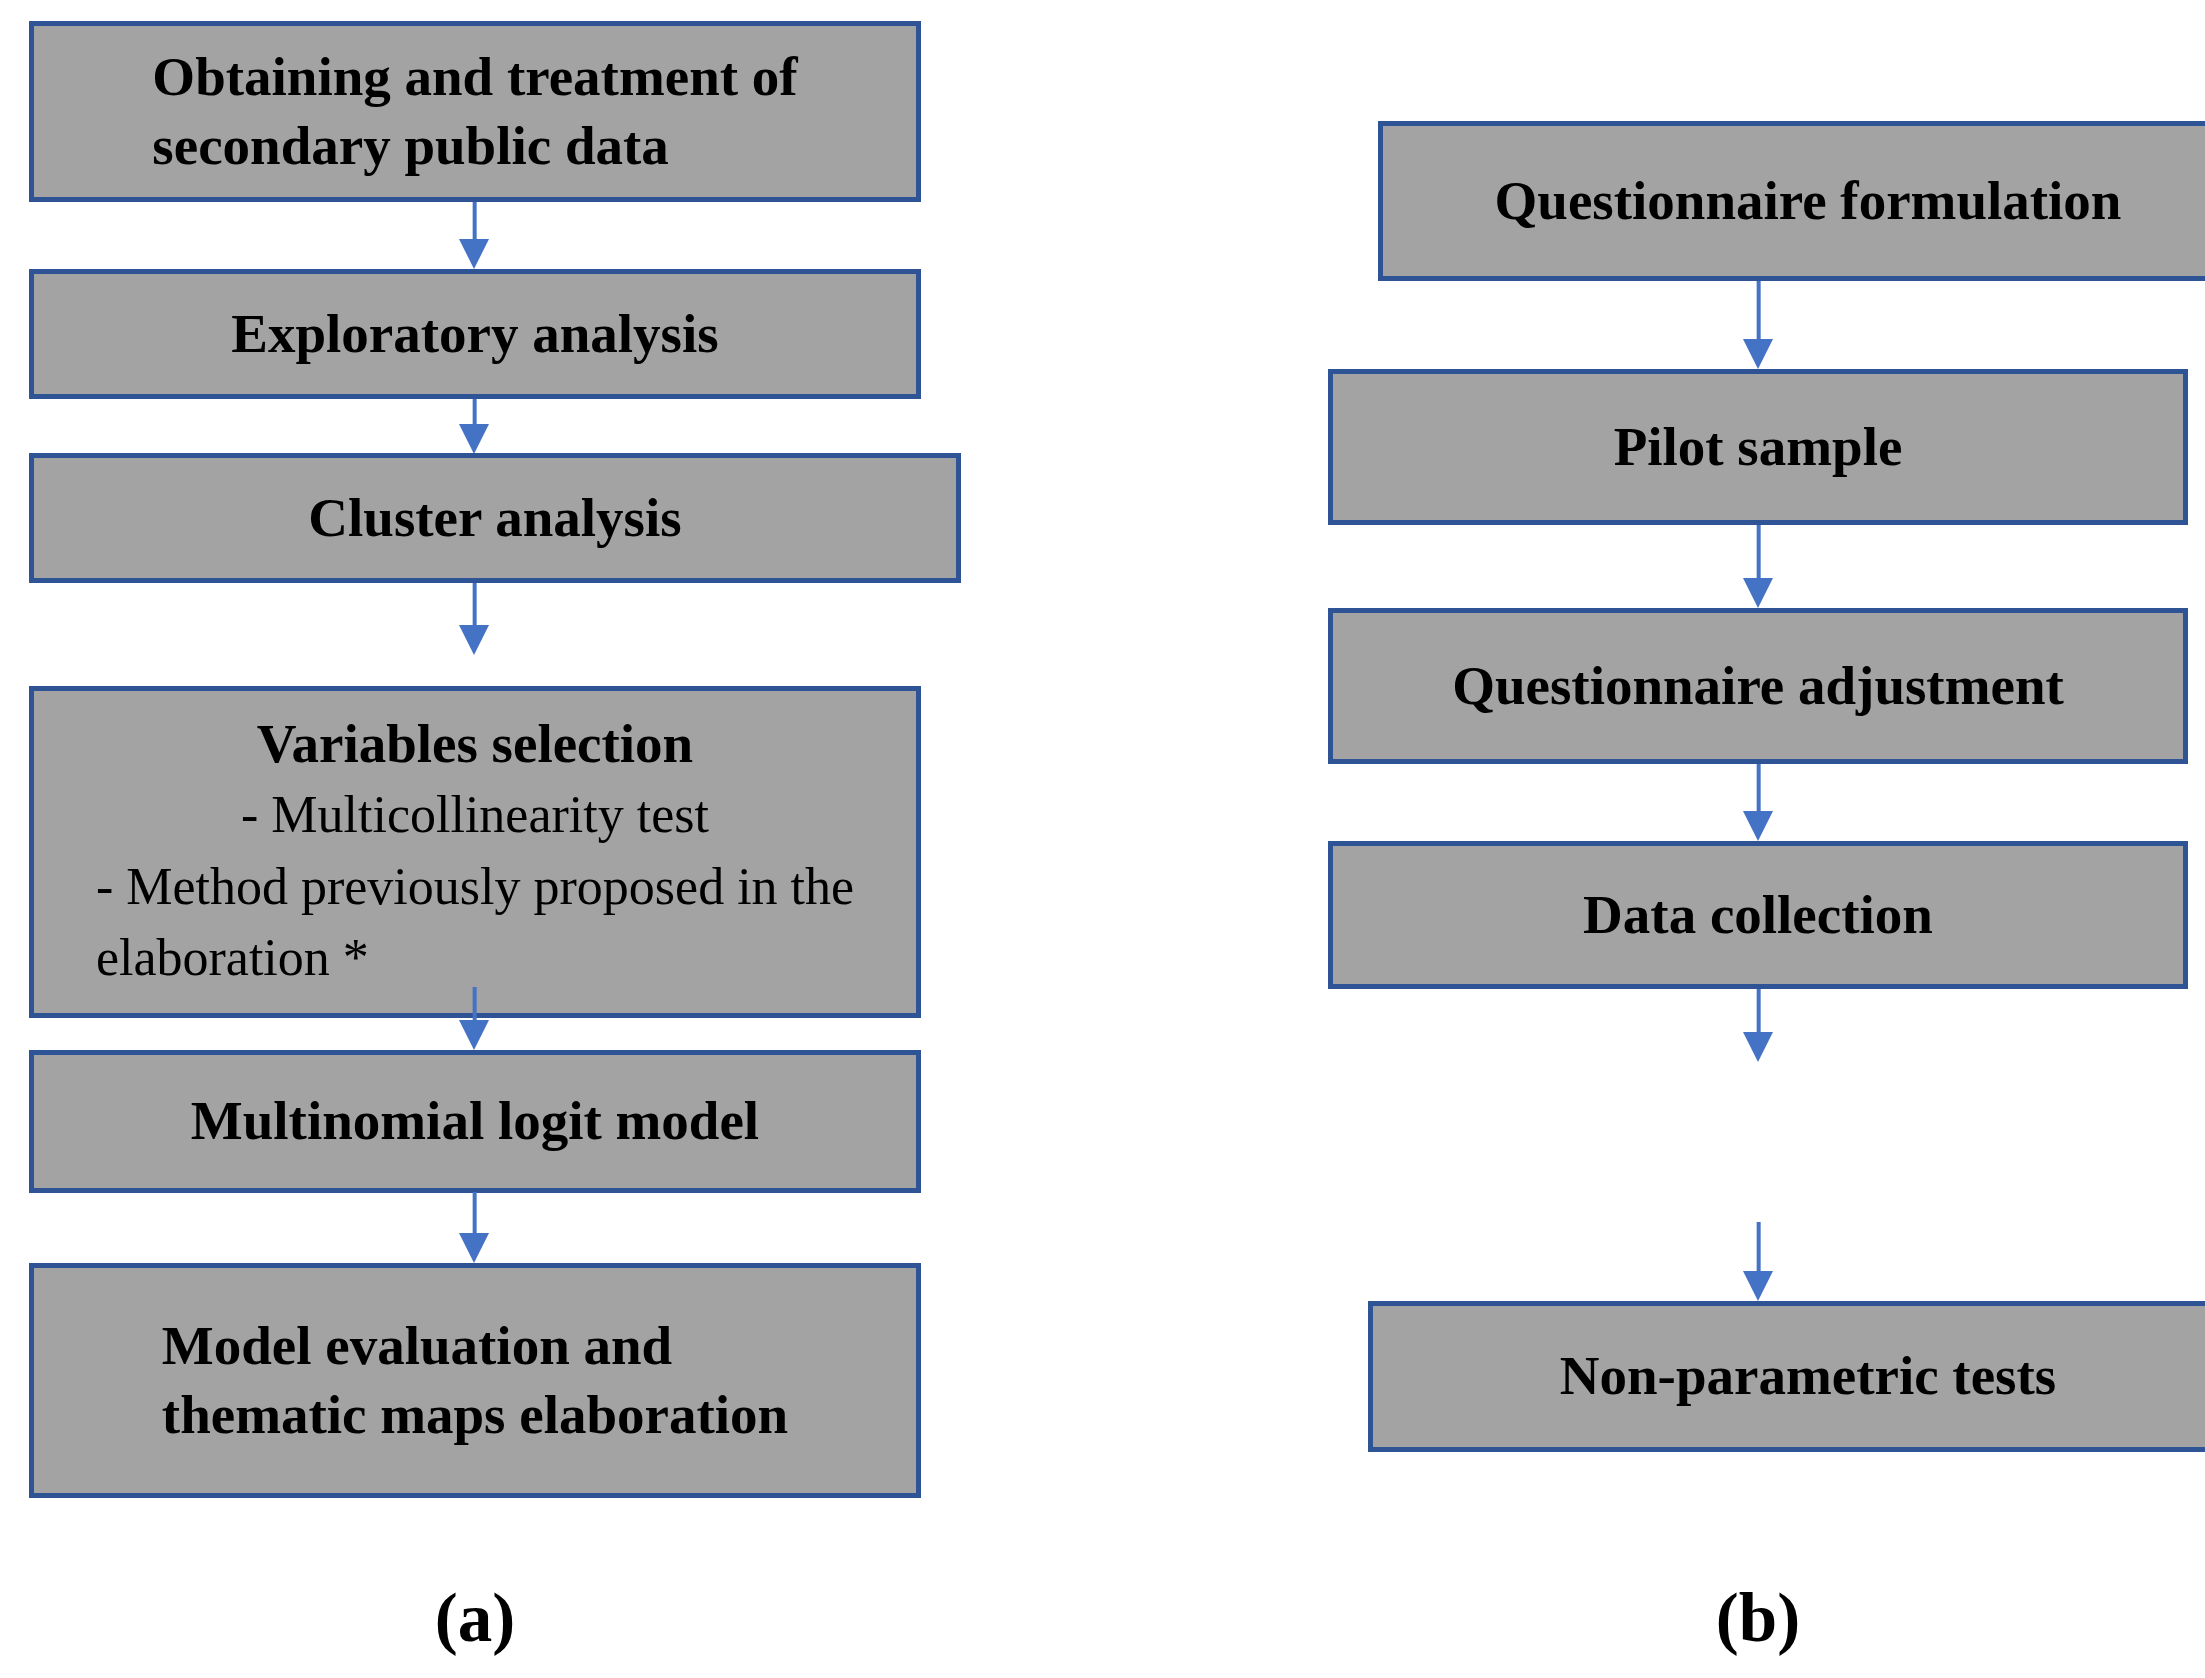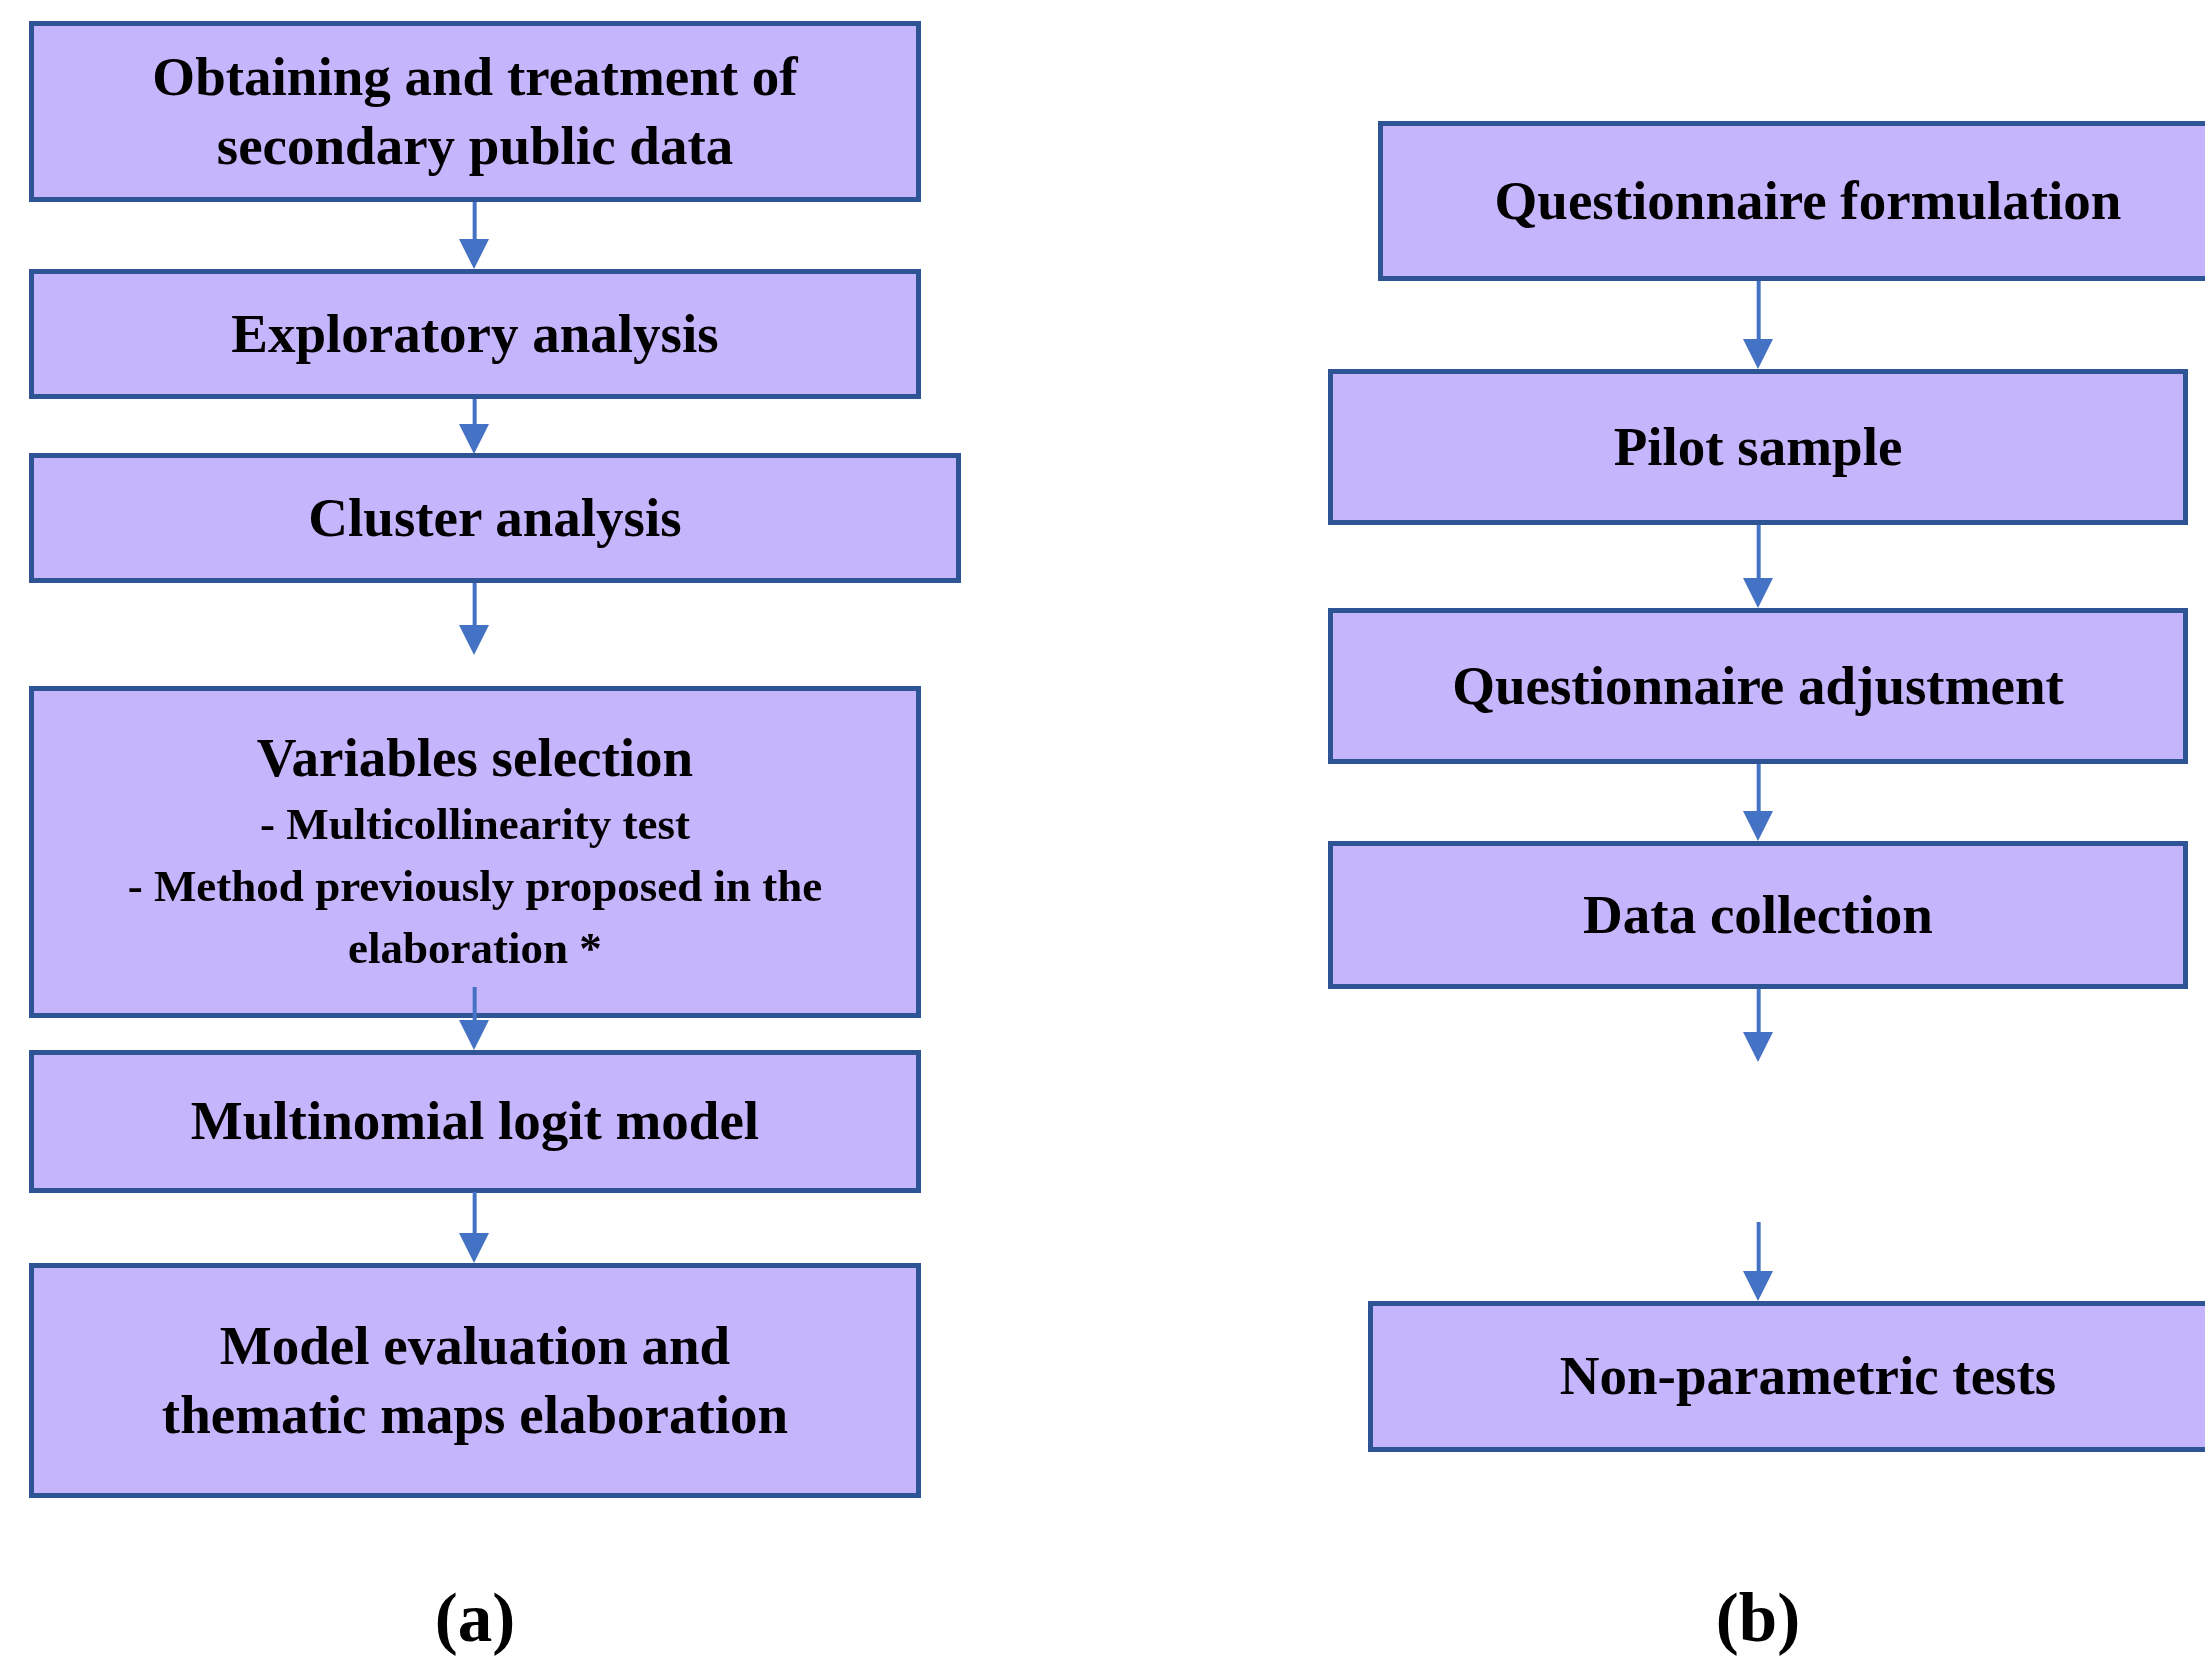--- a/index.html
+++ b/index.html
@@ -12,38 +12,37 @@
     width: 2205px;
     height: 1679px;
     background: var(--background, #ffffff);
     font-family: "Liberation Serif", "DejaVu Serif", serif;
     color: var(--text, #000000);
     overflow: hidden;
   }
   .box {
     position: absolute;
     box-sizing: border-box;
-    background: #c4b5fd;
+    background: #a3a3a3;
     border: 5.5px solid var(--box-border, #2f5496);
     display: flex;
     flex-direction: column;
     justify-content: center;
     align-items: center;
-    text-align: center;
   }
   .box .title {
     font-weight: bold;
     font-size: 55px;
     line-height: 1.25;
     white-space: pre-line;
     padding: 0 11px;
   }
   .box .item {
-    font-weight: bold;
-    font-size: 45px;
+    font-weight: normal;
+    font-size: 52px;
     line-height: 1.38;
     white-space: pre-line;
     padding: 0 11px;
   }
   .arrow {
     position: absolute;
     width: 31px;
   }
   .arrow .shaft {
     position: absolute;

